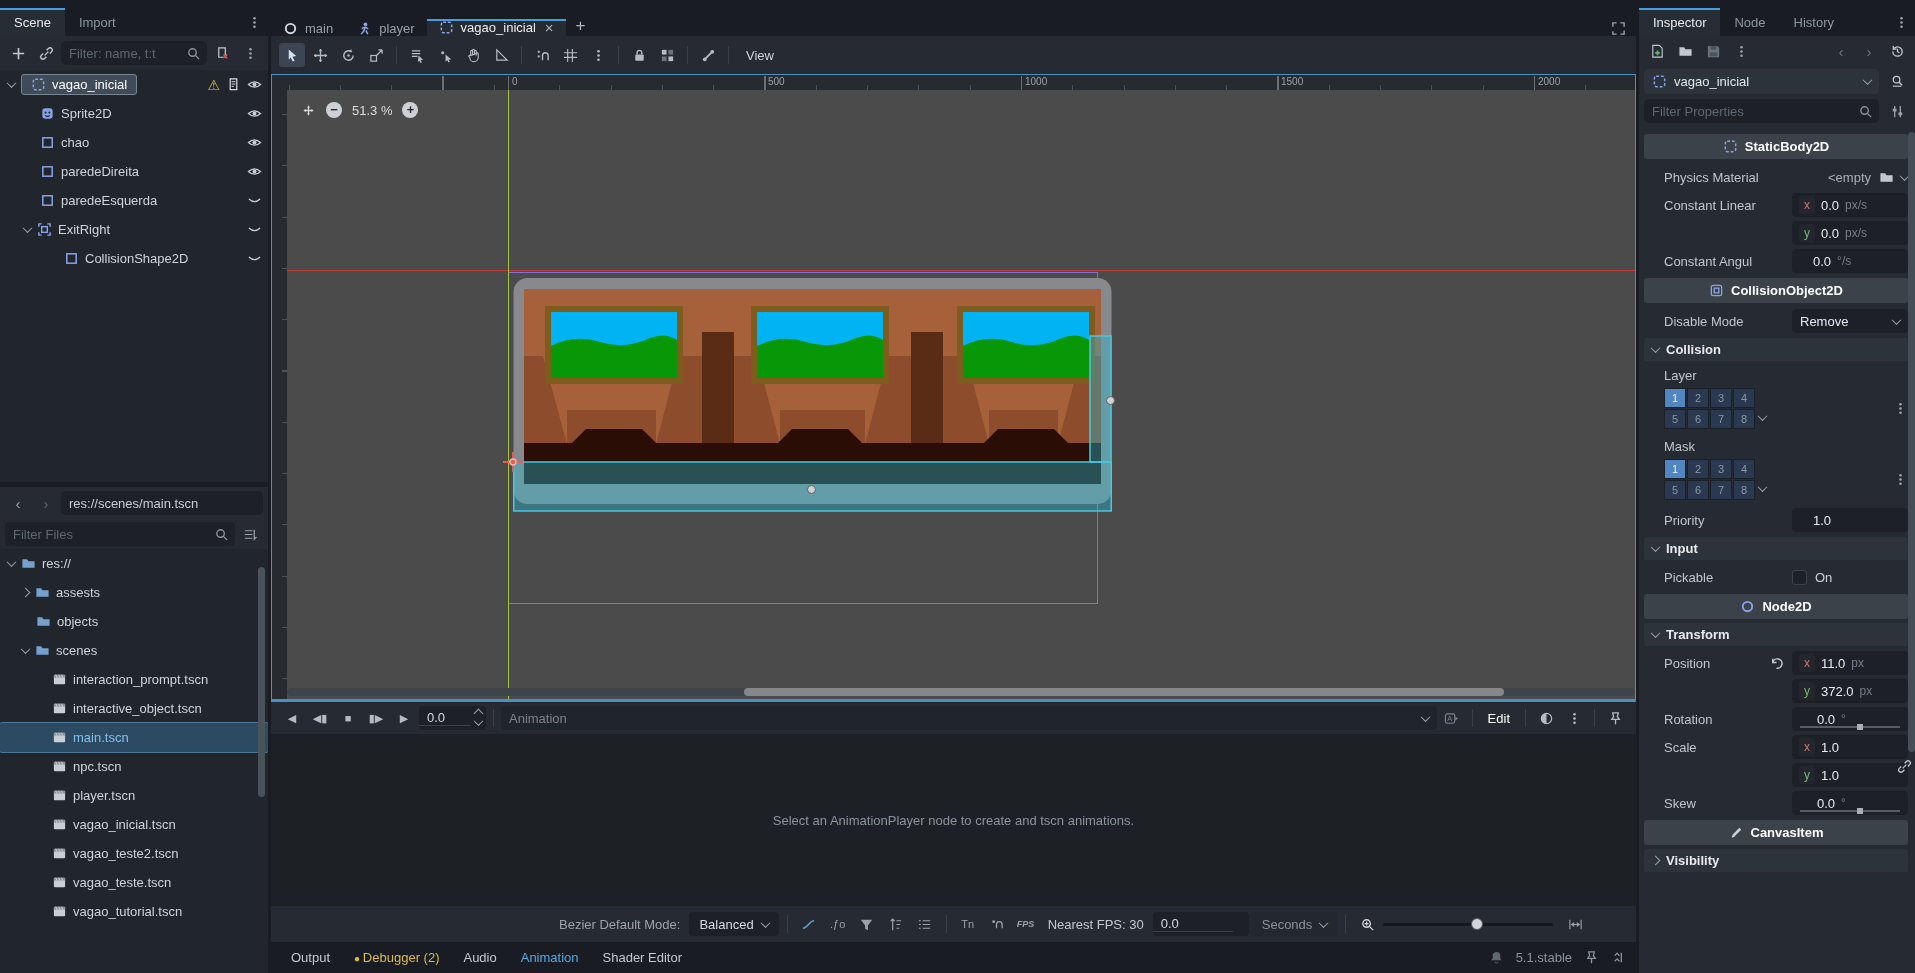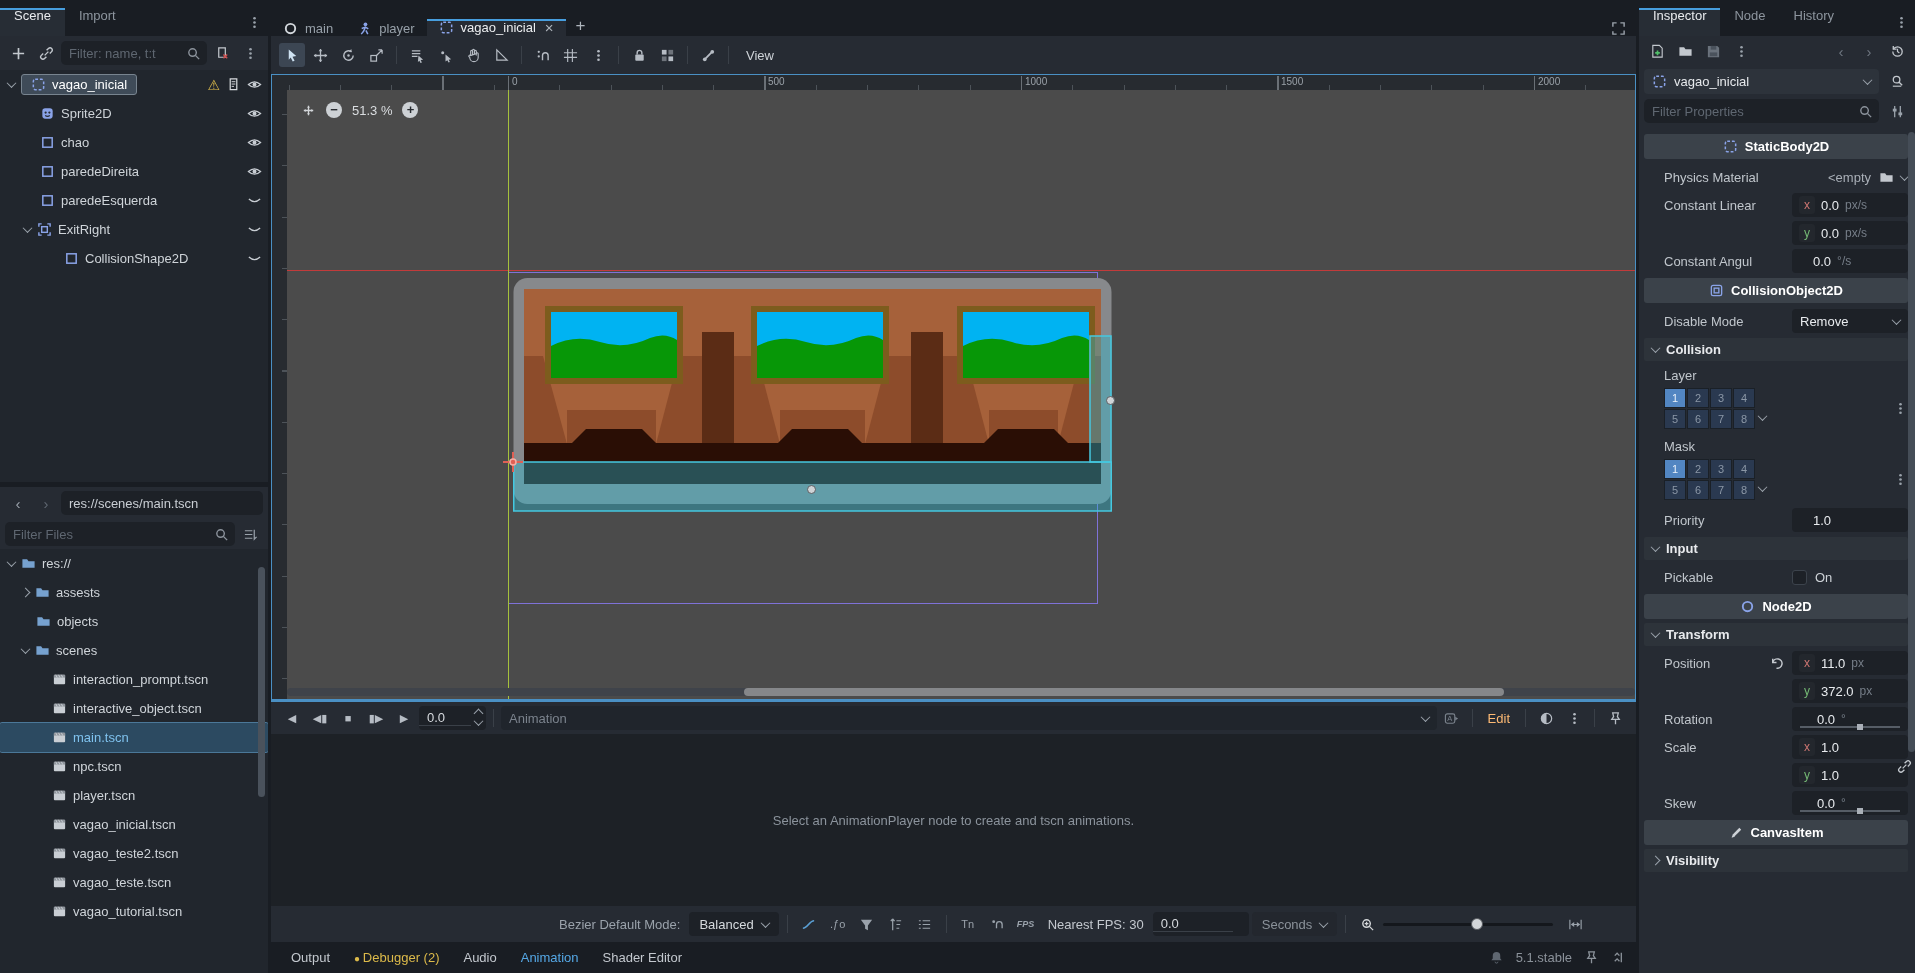--- a/index.html
+++ b/index.html
@@ -7,21 +7,21 @@
   #app{position:relative;width:1915px;height:973px;background:#191d23;font-family:"Liberation Sans",sans-serif;font-size:13px;color:#cdd2d7;overflow:hidden}
   .ic{display:inline-block;vertical-align:middle;flex:none}
   svg.ic{width:15px;height:15px}
   .vsep{width:1px;height:18px;background:#3a4048;margin:0 5px;flex:none}
   
   .dock{position:absolute;top:8px;bottom:0}
   #left{left:0;width:268px}
   #center{left:271px;width:1365px}
   #right{left:1639px;width:276px}
   .dtabs{display:flex;height:28px;align-items:stretch;background:#191d23;position:relative}
-  .dtab{display:flex;align-items:flex-start;gap:6px;padding:0 14px;color:#8d959e;cursor:default}
+  .dtab{display:flex;align-items:center;gap:6px;padding:8px 14px;color:#8d959e;cursor:default}
   .dtab.active{background:#272d35;color:#e9ebee;box-shadow:inset 0 2px 0 #479ede}
   .dtabs .menu{margin-left:auto;display:flex;align-items:center;padding:0 6px}
   .toolrow{display:flex;align-items:center;gap:2px;padding:0 5px;background:#262b33}
   .iconbtn{width:26px;height:24px;display:flex;align-items:center;justify-content:center;border-radius:3px;cursor:default}
   .iconbtn.on{background:#3c4653}
   .search{position:relative;flex:1;display:flex;align-items:center}
   .search input{width:100%;height:24px;background:#1d2127;border:none;border-radius:5px;color:#c9ced4;padding:0 24px 0 8px;font:13px "Liberation Sans",sans-serif;outline:none}
   .search input::placeholder{color:#5f6771}
   .search .mag{position:absolute;right:6px;top:5px}
   .chev{display:inline-block;width:7px;height:7px;border-right:1.6px solid #9aa2ab;border-bottom:1.6px solid #9aa2ab;transform:rotate(45deg) translate(-1px,-1px);flex:none}
@@ -62,21 +62,21 @@
   .zbtn{width:16px;height:16px;border-radius:50%;background:#cdd1d5;color:#272b30;display:flex;align-items:center;justify-content:center;font-size:13px;font-weight:bold;line-height:0}
   .hscroll{position:absolute;left:0;right:0;bottom:3px;height:8px;background:#3f434a;border-radius:4px;z-index:5}
   .hscroll .thumb{position:absolute;top:0;height:8px;border-radius:4px;background:#85878a}
   .handle{position:absolute;width:9px;height:9px;border-radius:50%;background:#cfd3d6;border:1.5px solid #5a5e63;z-index:6}
   
   .animhdr{height:34px;border-top:2px solid #4a90c4;background:#262b33;display:flex;align-items:center;gap:2px;padding:0 8px}
   .spin{display:flex;align-items:center;background:#1d2127;border-radius:4px;height:24px}
   .spin input{width:52px;background:transparent;border:none;color:#d6dade;padding:0 8px;font:13px "Liberation Sans",sans-serif;outline:none;border-bottom:1px solid #3a4048}
   .updown{display:flex;flex-direction:column;gap:2px;padding:0 4px}
   .animname{flex:1;display:flex;align-items:center;height:24px;background:#20252c;border-radius:4px;color:#7b838d;padding:0 8px;gap:6px}
-  .dimbtn{color:#fdba74;padding:0 8px}
+  .dimbtn{color:#ffffff;padding:0 8px}
   .animbody{height:172px;background:#1d2126;display:flex;align-items:center;justify-content:center;color:#8b939c}
   .animftr{height:36px;background:#262b33;display:flex;align-items:center;gap:3px;padding:0 8px;color:#9aa2ab}
   .drop{display:flex;align-items:center;gap:8px;background:#1d2127;border-radius:4px;height:24px;padding:0 10px;color:#d6dade}
   .slidertrack{position:relative;width:170px;height:3px;background:#14171c;border-radius:2px}
   .sliderknob{position:absolute;top:-5px;width:12px;height:12px;border-radius:50%;background:#d3d6d9;border:1px solid #55595e}
   
   .botbar{height:31px;display:flex;align-items:center;gap:4px;background:#191d23;padding:0 10px;color:#c3c8ce}
   .botitem{padding:2px 10px;border-radius:3px}
   .botitem.blue{color:#55a8e6}
   .botitem.yellow{color:#dcba4a}

